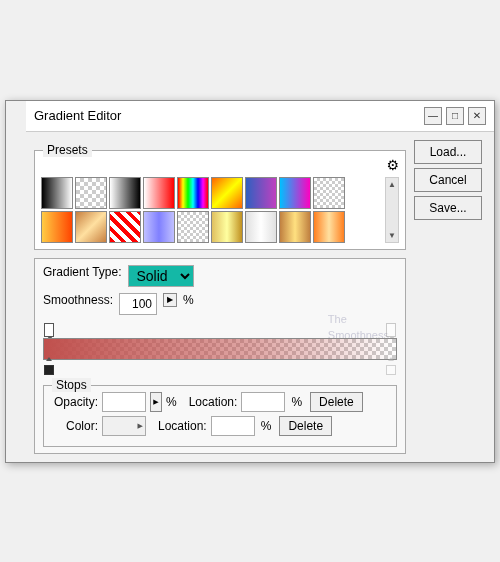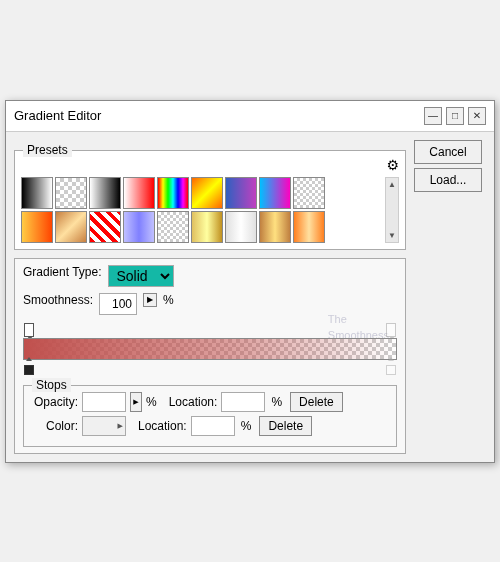--- a/index.html
+++ b/index.html
@@ -12,20 +12,21 @@
       align-items: center;
       width: 500px;
       height: 562px;
       overflow: hidden;
     }
     .window {
       background: #f0f0f0;
       border: 1px solid #888;
       width: 490px;
       box-shadow: 2px 2px 8px rgba(0,0,0,0.3);
+      padding-left: 20px;
     }
     .title-bar {
       background: #fff;
       padding: 6px 8px;
       display: flex;
       align-items: center;
       justify-content: space-between;
       border-bottom: 1px solid #ccc;
     }
     .title-bar-title {
@@ -388,17 +389,18 @@
             <span class="stop-location-label">Location:</span>
             <input class="stop-location-input" type="text" style="">
             <span style="font-size:12px; margin-left:2px;">%</span>
             <button class="delete-btn">Delete</button>
           </div>
         </div>
       </div>
     </div>
 
     <div class="right-panel">
+      <button class="right-btn">Load...</button>
       <button class="right-btn">Cancel</button>
-      <button class="right-btn">Load...</button>
+      <button class="right-btn">Save...</button>
     </div>
   </div>
 </div>
 
 </body></html>

